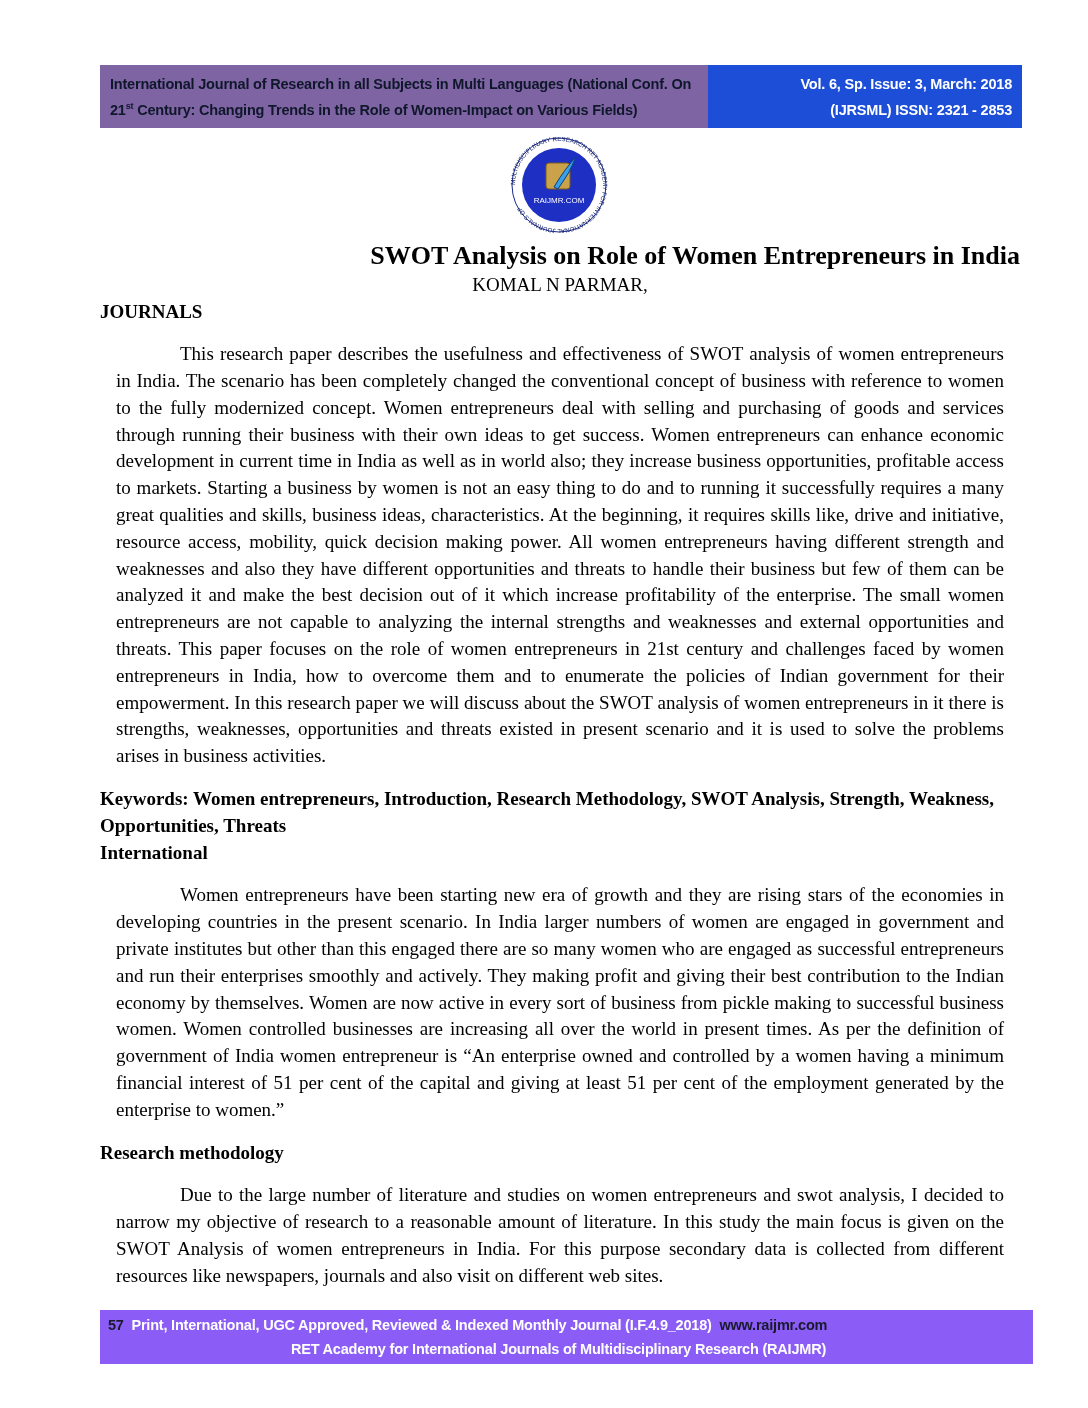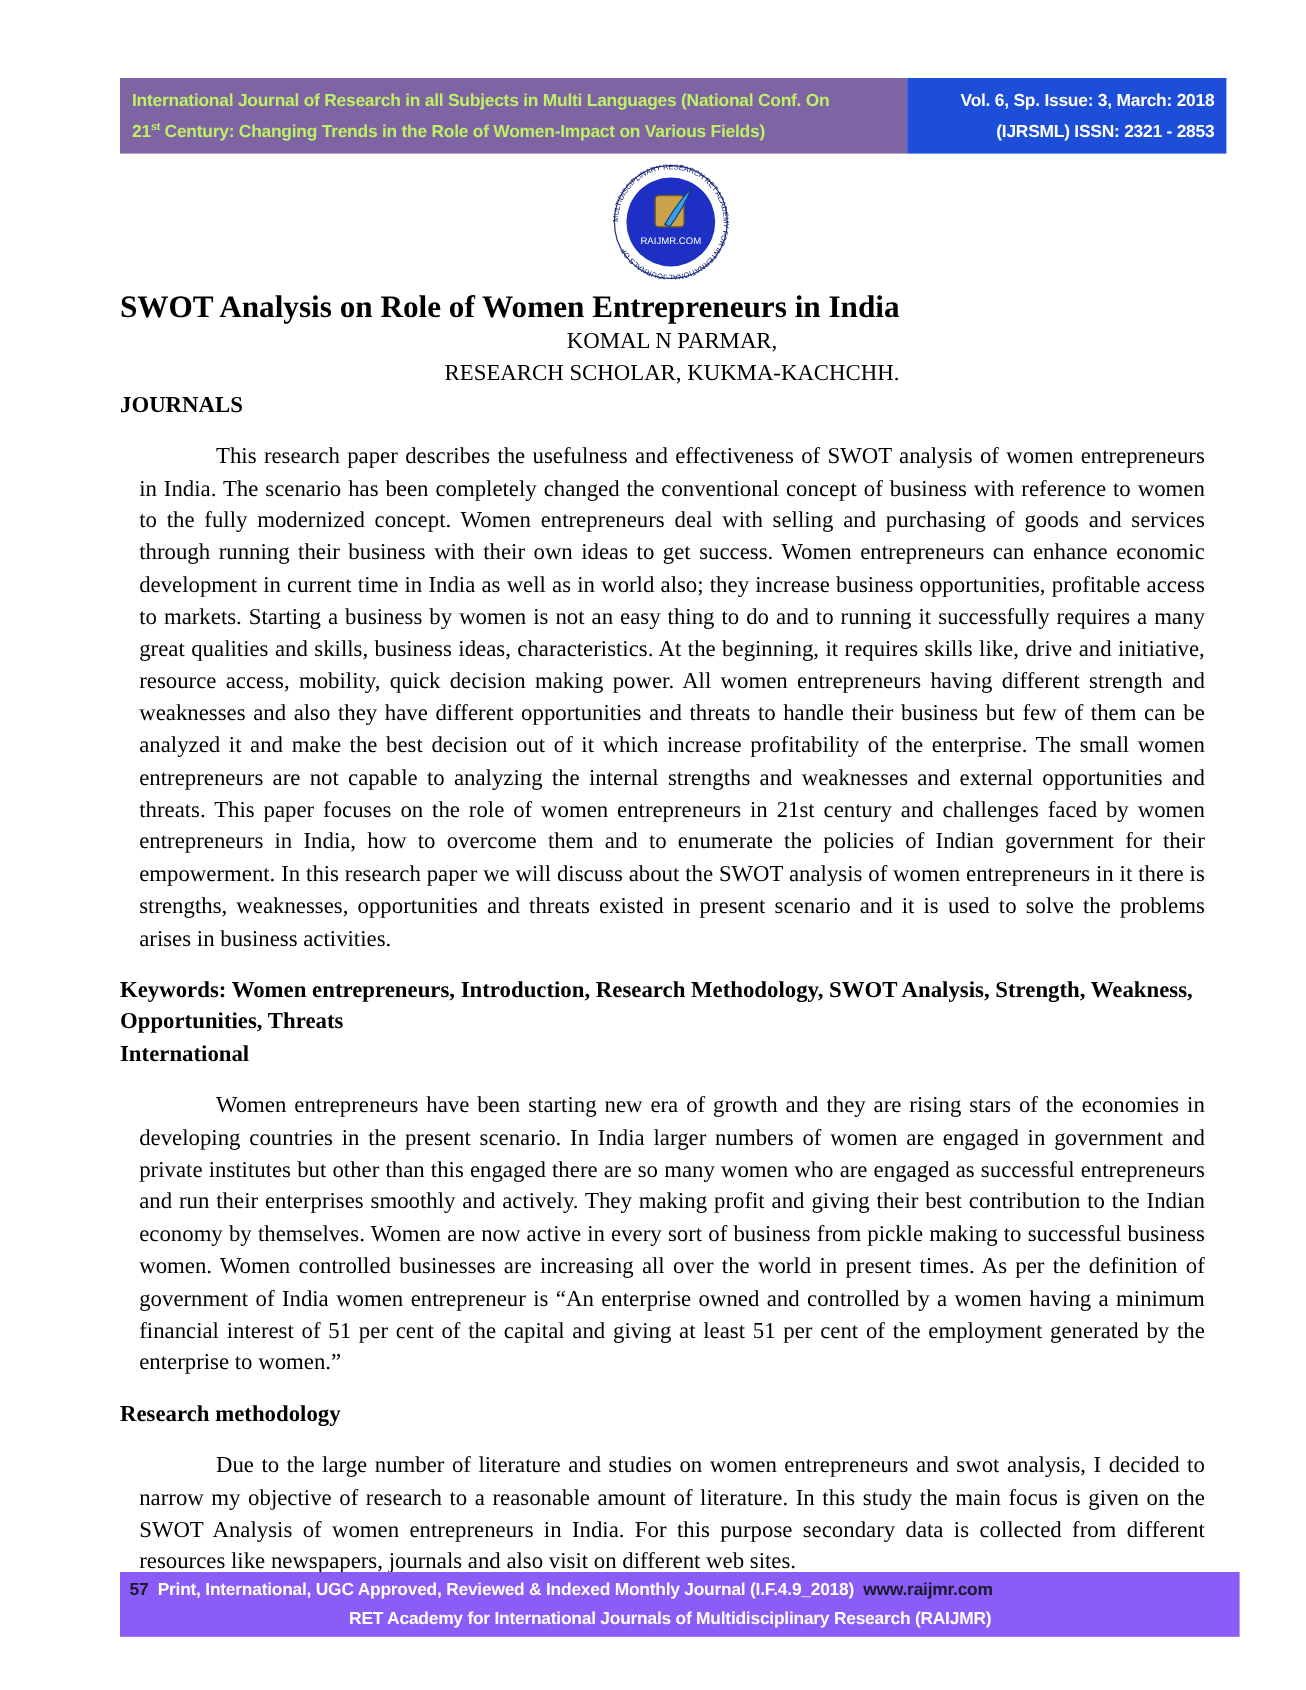--- a/index.html
+++ b/index.html
@@ -3,21 +3,21 @@
   <meta charset="utf-8">
   <style>
     html, body { margin: 0; padding: 0; background: #ffffff; }
     body { width: 1088px; height: 1408px; position: relative; overflow: hidden; }
 
     .header-bar {
       position: absolute; left: 100px; top: 65px; width: 922px; height: 63px;
       display: flex;
     }
     .header-left {
-      background: #7e64a3; color: #bef264; width: 656px; height: 100%;
+      background: #7e64a3; color: #0f172a; width: 608px; height: 100%;
       font-family: "Liberation Sans", sans-serif; font-weight: bold; font-size: 14.5px;
       line-height: 26px; padding: 6px 0 0 10px; box-sizing: border-box;
       letter-spacing: -0.2px;
     }
     .header-left sup { font-size: 9px; line-height: 0; vertical-align: 6px; }
     .header-right {
       background: #1d4ed8; color: #ffffff; flex: 1; height: 100%;
       font-family: "Liberation Sans", sans-serif; font-weight: bold; font-size: 14.5px;
       line-height: 26px; padding: 6px 10px 0 0; box-sizing: border-box; text-align: right;
       letter-spacing: -0.2px;
@@ -26,21 +26,21 @@
     .logo {
       position: absolute; left: 506px; top: 137px; width: 106px; height: 96px;
     }
 
     .paper {
       position: absolute; left: 100px; top: 240px; width: 920px;
       font-family: "Liberation Serif", serif; color: #000000;
       font-size: 19px; line-height: 26.8px;
     }
     .title {
-      text-align: left; font-weight: bold; font-size: 26px; line-height: 32px;
+      text-align: right; font-weight: bold; font-size: 26px; line-height: 32px;
       margin: 0;
     }
     .author, .affil {
       text-align: center; font-size: 19px; line-height: 26.5px; margin: 0;
     }
     .section-heading {
       font-weight: bold; margin: 0; font-size: 19px;
     }
     .para {
       margin: 16px; text-align: justify; text-indent: 64px;
@@ -84,21 +84,20 @@
     </text>
     <rect x="40" y="26" width="24" height="26" rx="3" fill="#c9a24a" stroke="#7a5a1c" stroke-width="1"></rect>
     <path d="M48 50 Q60 30 70 20 Q64 36 52 52 Z" fill="#3aa0e8" stroke="#0b3f7a" stroke-width="1"></path>
     <text x="53" y="66" text-anchor="middle" font-family="Liberation Sans, sans-serif" font-size="8" fill="#ffffff">RAIJMR.COM</text>
   </svg>
 </div>
 
 <div class="paper">
   <h1 class="title">SWOT Analysis on Role of Women Entrepreneurs in India</h1>
   <p class="author">KOMAL N PARMAR,</p>
-  <p class="affil">RESEARCH SCHOLAR, KUKMA-KACHCHH.</p>
 
   <h2 class="section-heading">JOURNALS</h2>
   <p class="para">This research paper describes the usefulness and effectiveness of SWOT analysis of women entrepreneurs in India. The scenario has been completely changed the conventional concept of business with reference to women to the fully modernized concept. Women entrepreneurs deal with selling and purchasing of goods and services through running their business with their own ideas to get success. Women entrepreneurs can enhance economic development in current time in India as well as in world also; they increase business opportunities, profitable access to markets. Starting a business by women is not an easy thing to do and to running it successfully requires a many great qualities and skills, business ideas, characteristics. At the beginning, it requires skills like, drive and initiative, resource access, mobility, quick decision making power. All women entrepreneurs having different strength and weaknesses and also they have different opportunities and threats to handle their business but few of them can be analyzed it and make the best decision out of it which increase profitability of the enterprise. The small women entrepreneurs are not capable to analyzing the internal strengths and weaknesses and external opportunities and threats. This paper focuses on the role of women entrepreneurs in 21st century and challenges faced by women entrepreneurs in India, how to overcome them and to enumerate the policies of Indian government for their empowerment. In this research paper we will discuss about the SWOT analysis of women entrepreneurs in it there is strengths, weaknesses, opportunities and threats existed in present scenario and it is used to solve the problems arises in business activities.</p>
 
   <p class="keywords">Keywords: Women entrepreneurs, Introduction, Research Methodology, SWOT Analysis, Strength, Weakness, Opportunities, Threats</p>
 
   <h2 class="section-heading">International</h2>
   <p class="para">Women entrepreneurs have been starting new era of growth and they are rising stars of the economies in developing countries in the present scenario. In India larger numbers of women are engaged in government and private institutes but other than this engaged there are so many women who are engaged as successful entrepreneurs and run their enterprises smoothly and actively. They making profit and giving their best contribution to the Indian economy by themselves. Women are now active in every sort of business from pickle making to successful business women. Women controlled businesses are increasing all over the world in present times. As per the definition of government of India women entrepreneur is “An enterprise owned and controlled by a women having a minimum financial interest of 51 per cent of the capital and giving at least 51 per cent of the employment generated by the enterprise to women.”</p>
 
   <h2 class="section-heading">Research methodology</h2>

